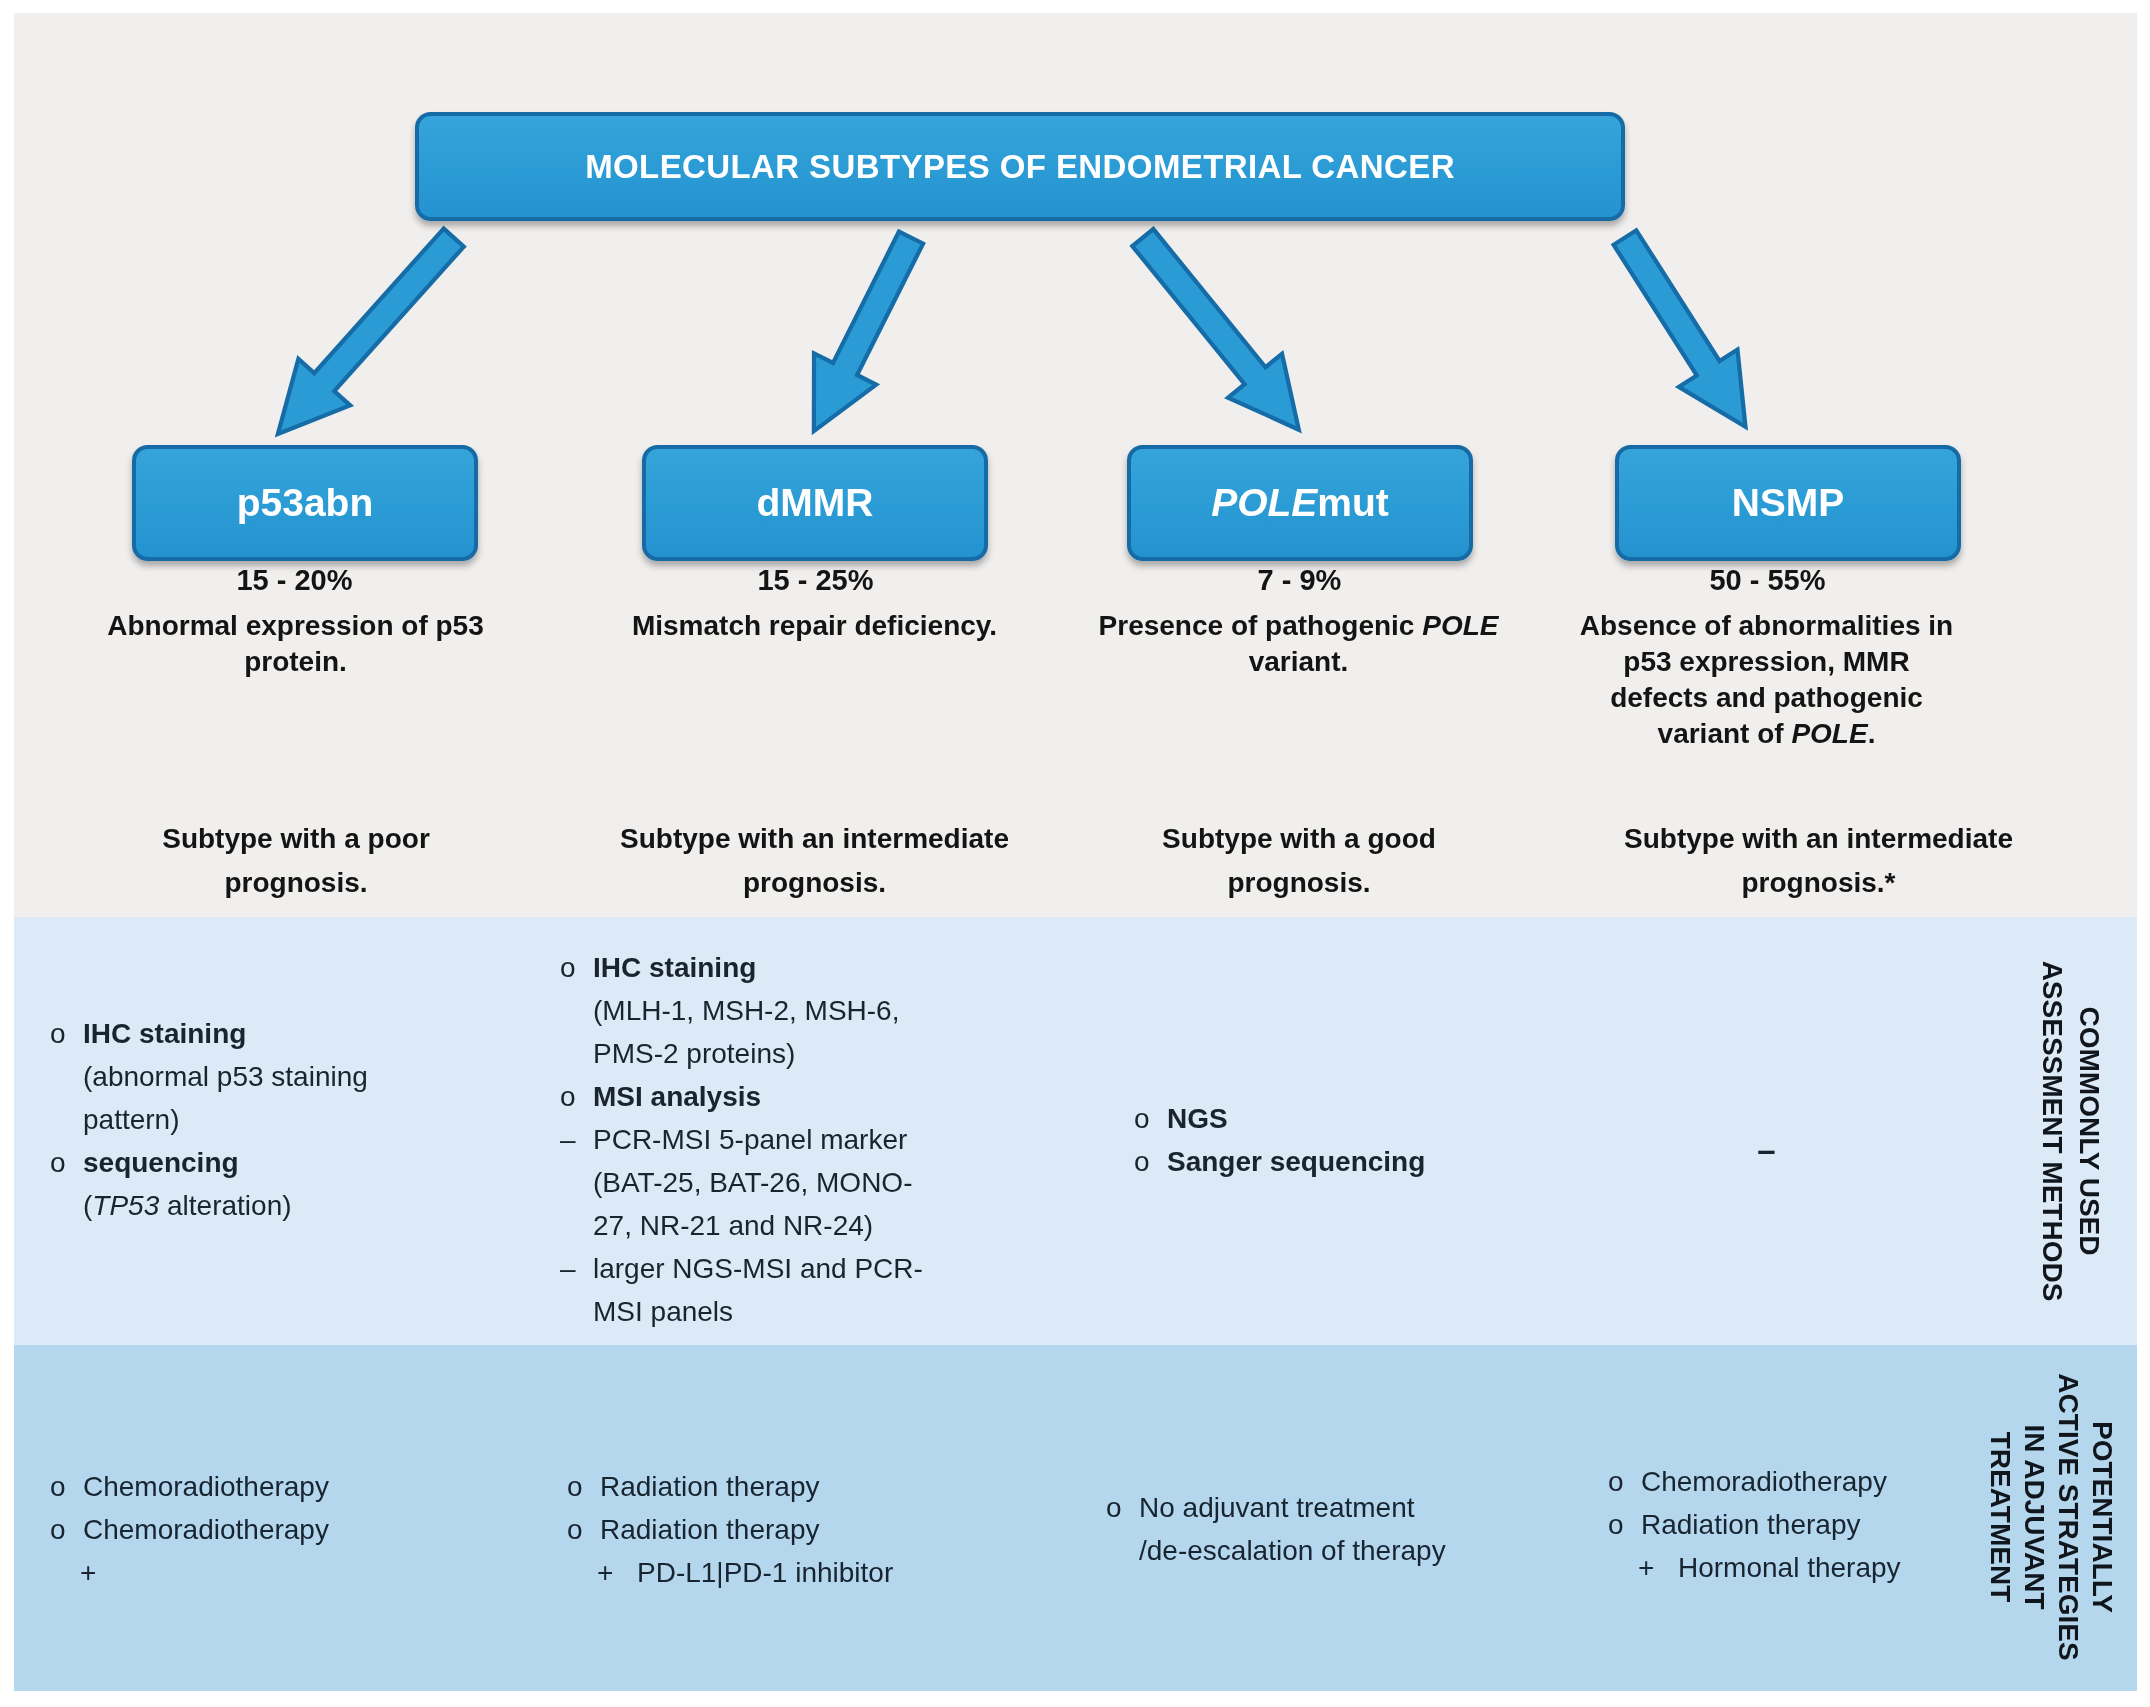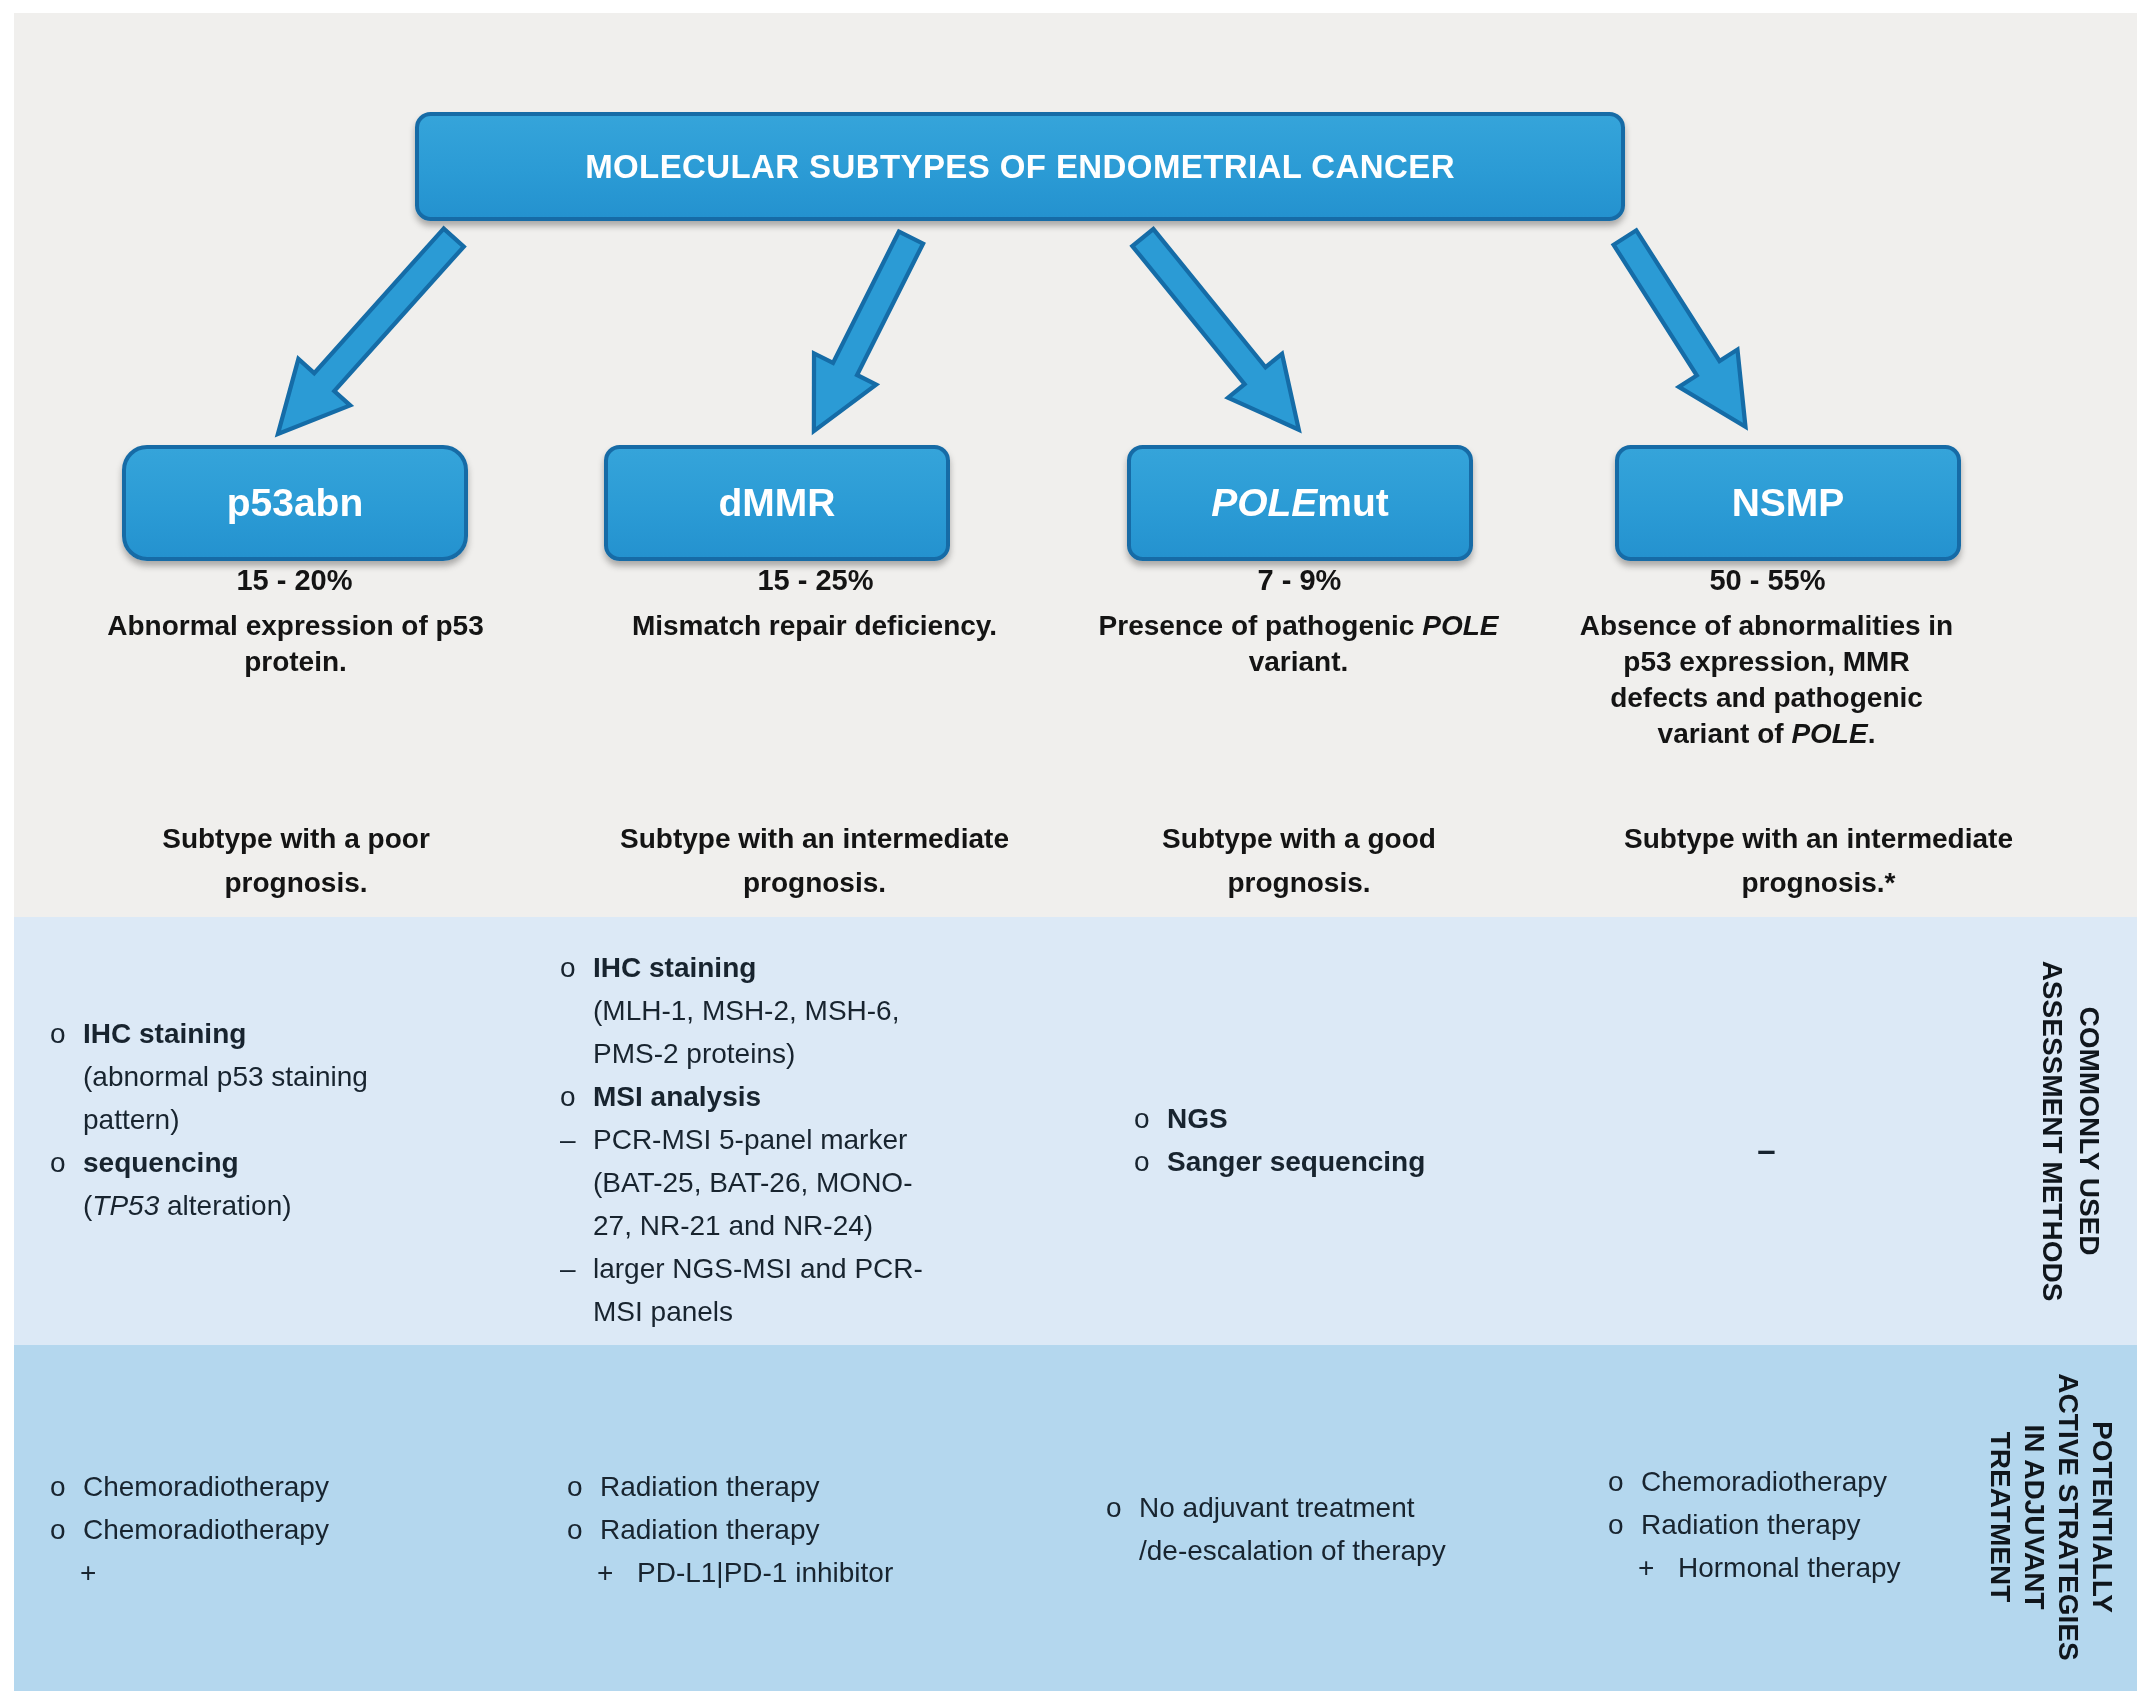--- a/index.html
+++ b/index.html
@@ -20,22 +20,22 @@
     position: absolute;
     background: linear-gradient(180deg, #35a4da 0%, #2b9bd5 55%, #2492cf 100%);
     border: 4.3px solid #166ba6;
     border-radius: 15.6px;
     box-shadow: 0 5px 6.4px rgba(40,40,40,0.35);
     display: flex; align-items: center; justify-content: center;
     color: #ffffff; font-weight: bold; text-align: center;
   }
   .title-box { left: 415px; top: 112px; width: 1210px; height: 109px; font-size: 33px; letter-spacing: 0.4px; }
   .sub-box   { top: 445px; width: 346px; height: 116px; font-size: 39px; }
-  .sub-box.c1 { left: 122px; border-radius: 25px; }
-  .sub-box.c2 { left: 604px; }
+  .sub-box.c1 { left: 132px; }
+  .sub-box.c2 { left: 642px; }
   .sub-box.c3 { left: 1127px; }
   .sub-box.c4 { left: 1595px; margin-left: 20px; }
 
   svg.arrows { position: absolute; left: 0; top: 0; pointer-events: none; }
   svg.arrows polygon { fill: #2b9bd5; stroke: #156ca7; stroke-width: 6; stroke-linejoin: miter; }
 
   .percent { position: absolute; top: 564px; width: 425px; text-align: center; font-weight: bold; font-size: 29px; }
   .percent.c1 { left: 82px; }
   .percent.c2 { left: 603px; }
   .percent.c3 { left: 1087px; }

